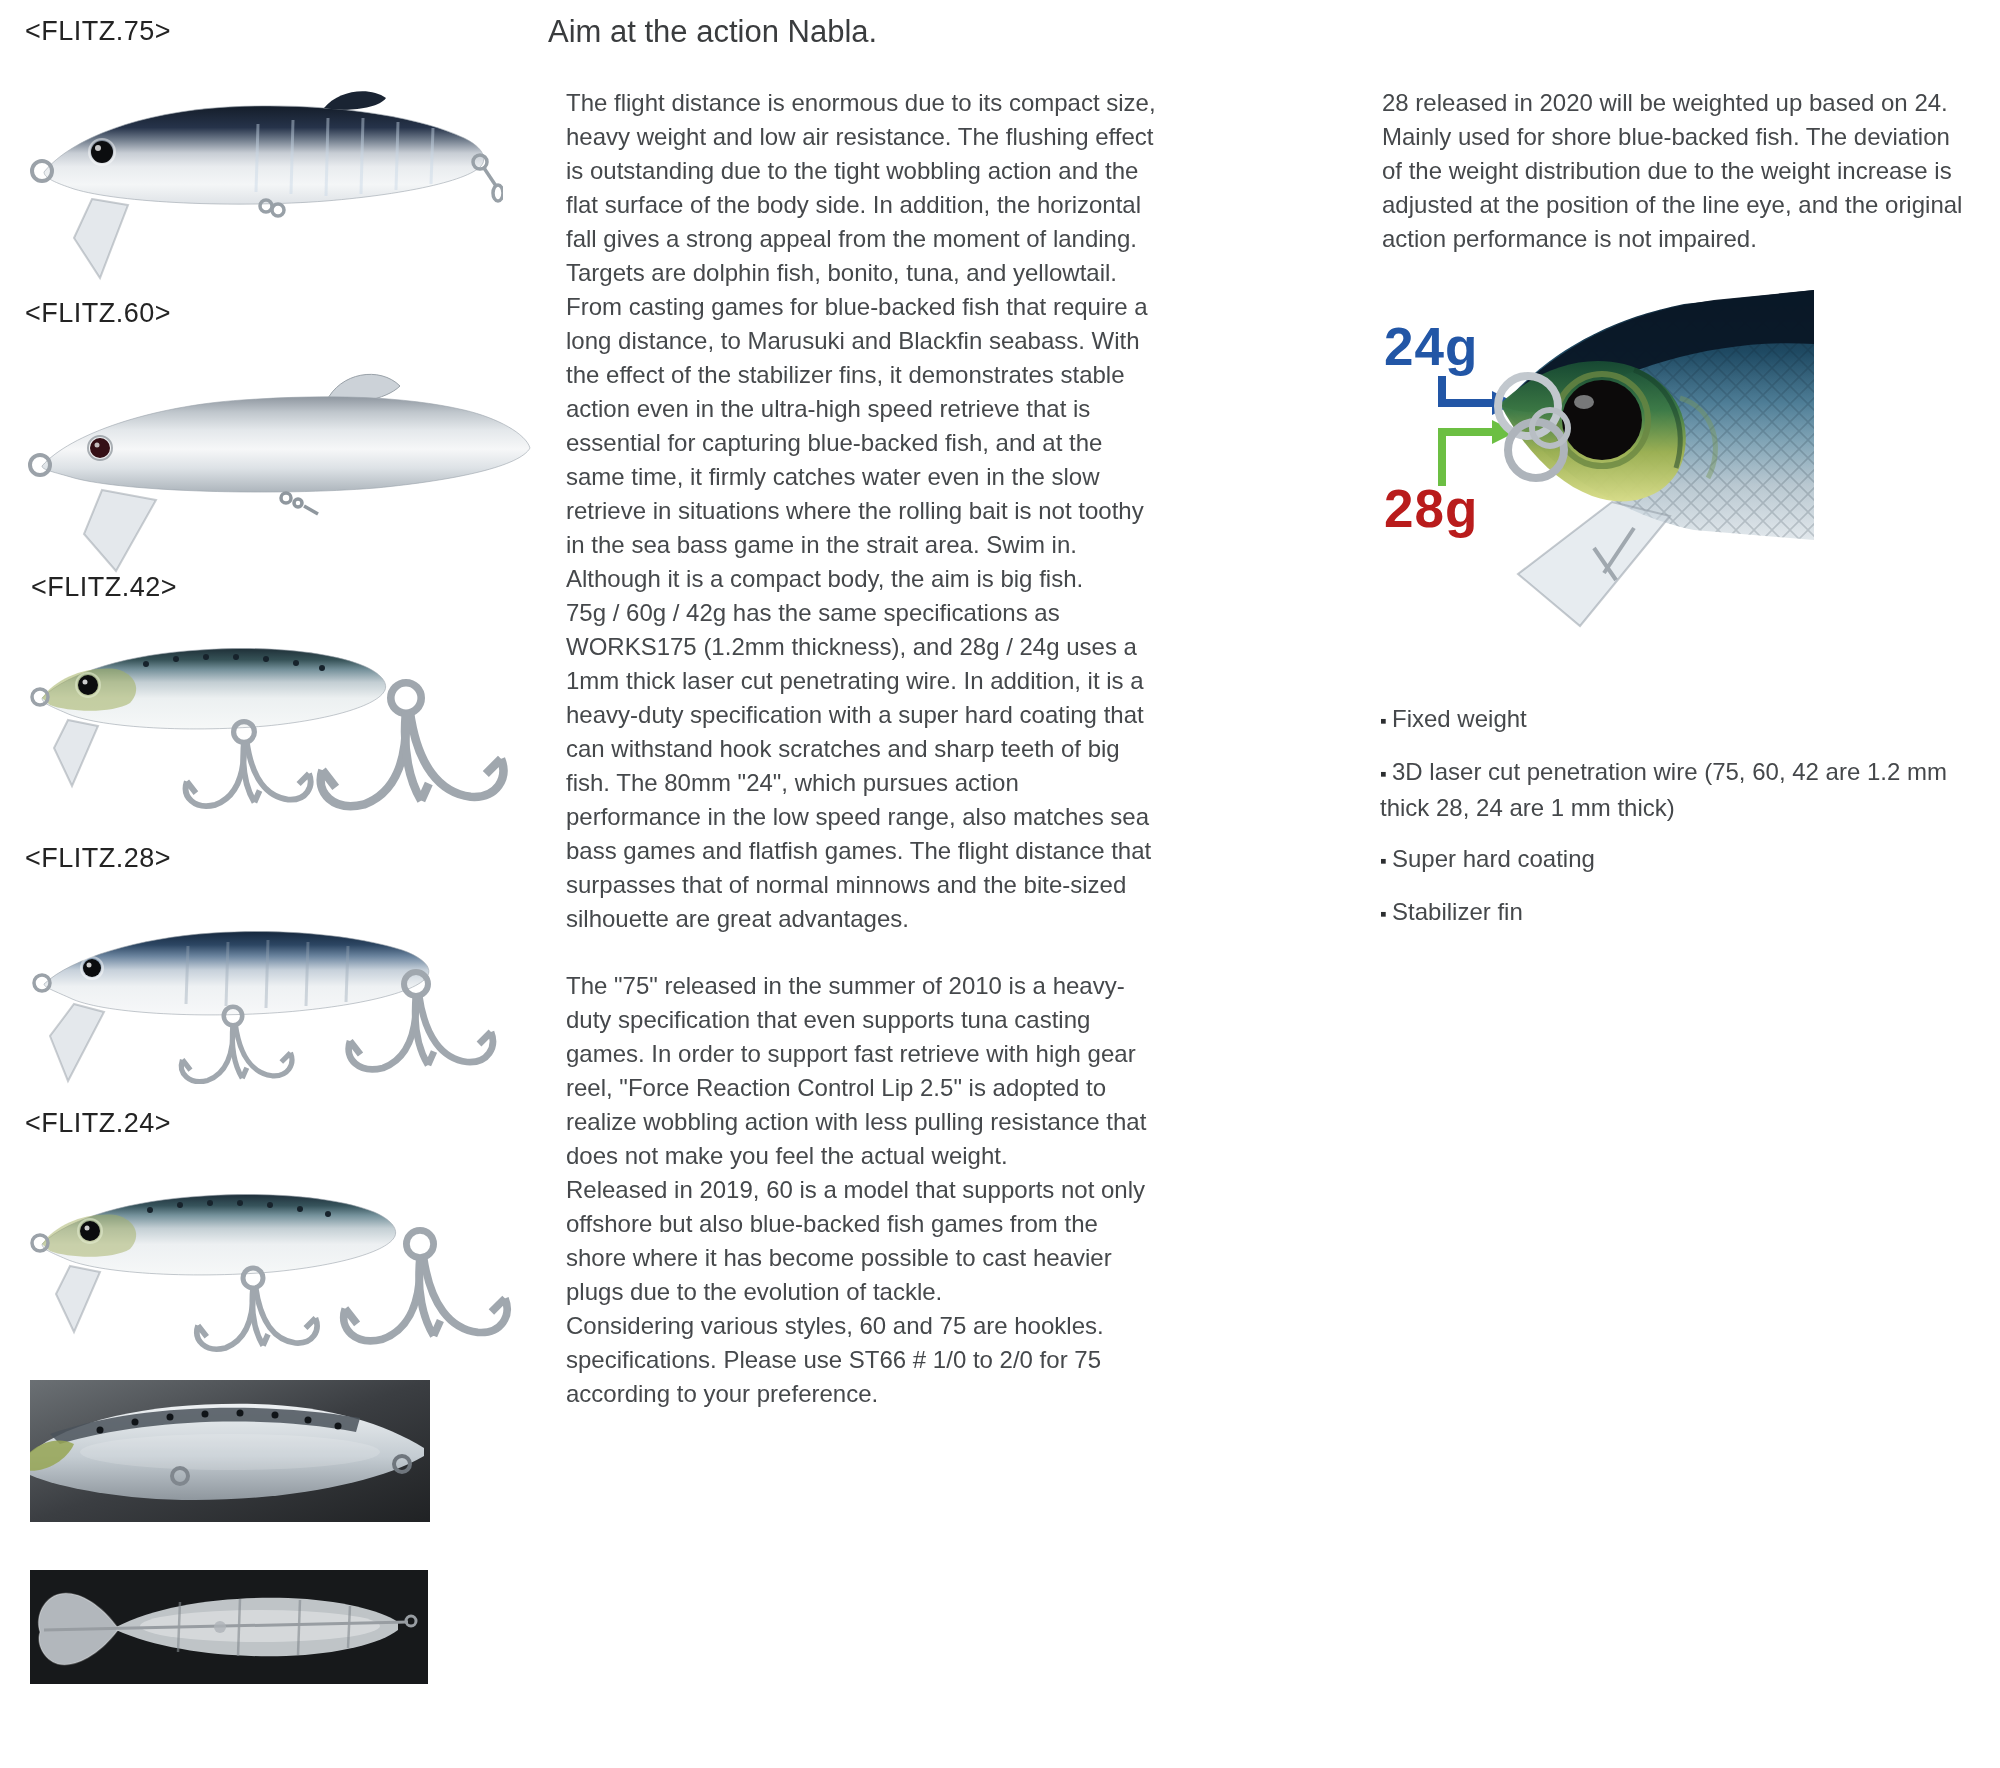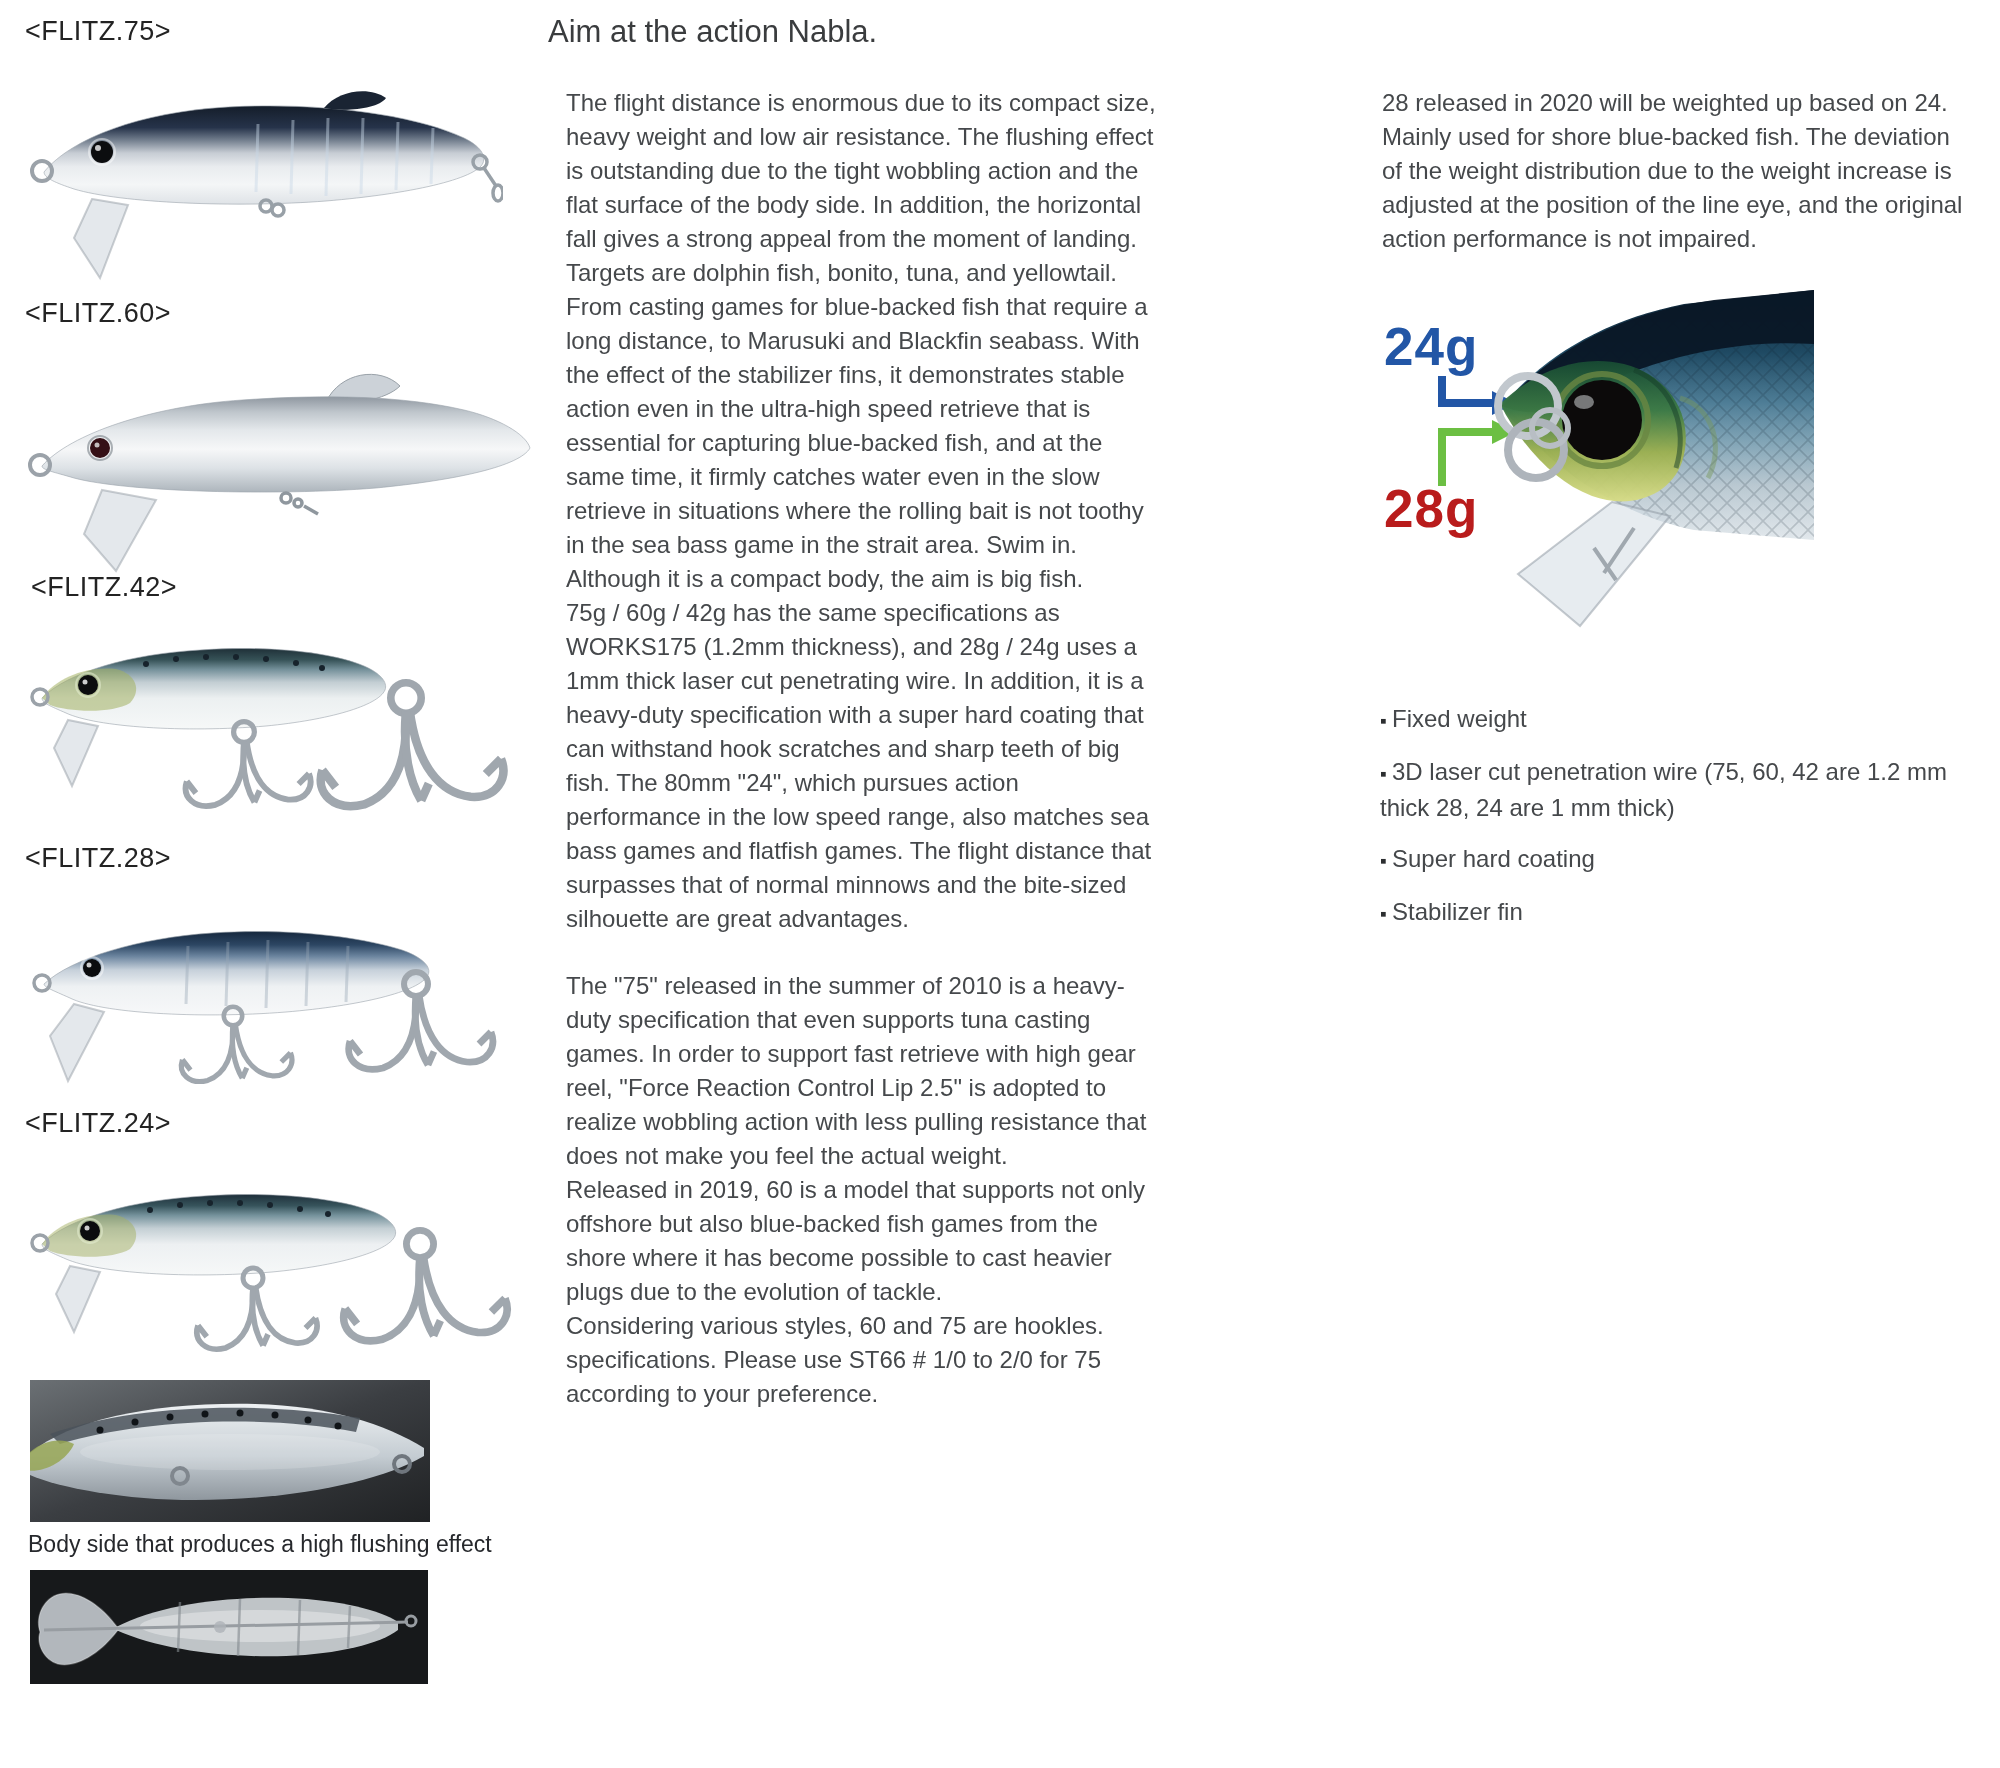--- a/index.html
+++ b/index.html
@@ -228,21 +228,20 @@
         <circle cx="210" cy="33" r="3.5"></circle>
         <circle cx="245" cy="35" r="3.5"></circle>
       <circle cx="278" cy="40" r="3.5"></circle>
         <circle cx="308" cy="46" r="3.5"></circle>
     </g>
     <path d="M-6,78 C8,62 28,56 44,64 C36,82 12,94 -6,90 Z" fill="#97a655" opacity=".85"></path>
     <ellipse cx="200" cy="72" rx="150" ry="18" fill="#ffffff" opacity=".16"></ellipse>
     <circle cx="372" cy="84" r="8" fill="none" stroke="#6f767d" stroke-width="4"></circle>
     <circle cx="150" cy="96" r="8" fill="none" stroke="#80878e" stroke-width="4"></circle>
   </svg>
-  <div class="caption" style="left:28px;top:1526px">Body side that produces a high flushing effect</div>
 
   <svg class="abs" style="left:30px;top:1570px" width="398" height="114" viewBox="0 0 398 114">
     <rect width="398" height="114" fill="#17191b"></rect>
     <path d="M86,57 C130,34 200,26 258,28 C310,30 350,40 368,52 L368,60 C350,74 308,84 256,86 C198,88 130,80 86,60 Z" fill="rgba(228,234,238,.82)"></path>
     <path d="M88,58 C66,28 40,18 24,26 C10,34 6,50 10,62 C6,74 14,90 28,94 C46,98 70,84 88,60 Z" fill="rgba(222,228,233,.78)" stroke="rgba(255,255,255,.25)" stroke-width="1.5"></path>
     <ellipse cx="230" cy="56" rx="120" ry="16" fill="#ffffff" opacity=".35"></ellipse>
     <g stroke="rgba(130,136,142,.6)" stroke-width="2.5">
       <line x1="150" y1="32" x2="148" y2="82"></line>
         <line x1="210" y1="29" x2="208" y2="86"></line>
       <line x1="270" y1="30" x2="268" y2="85"></line>

